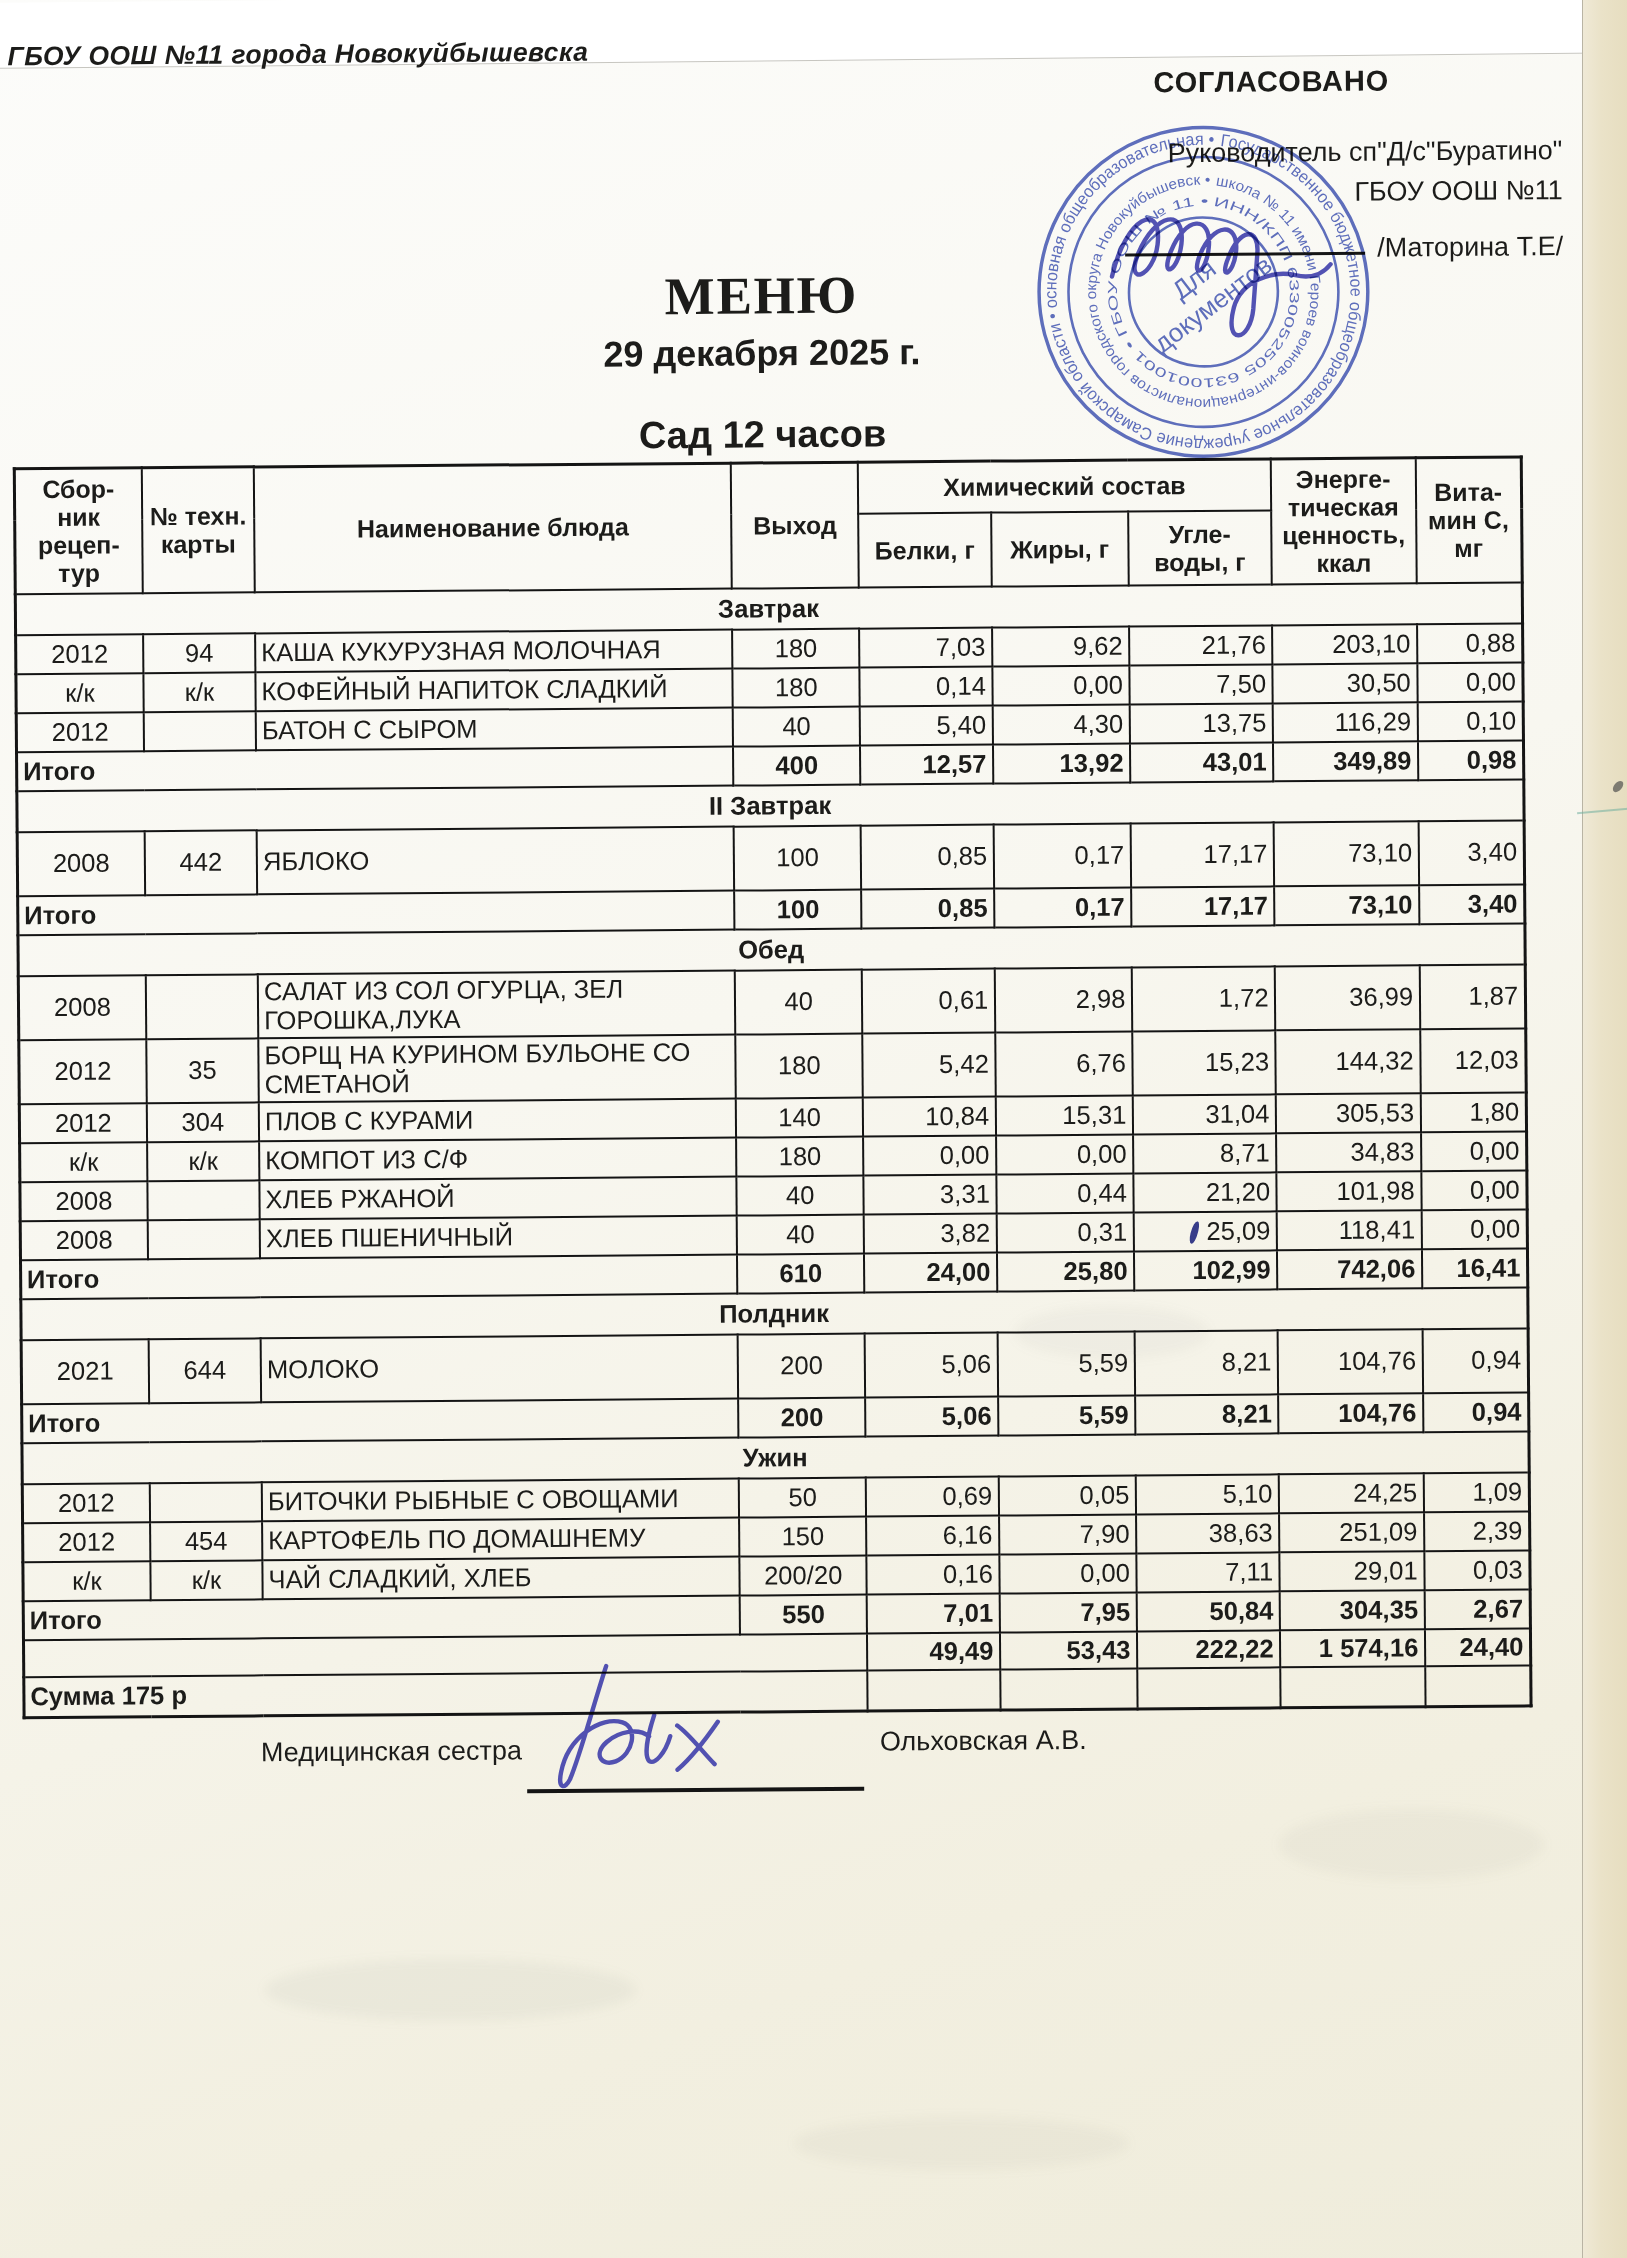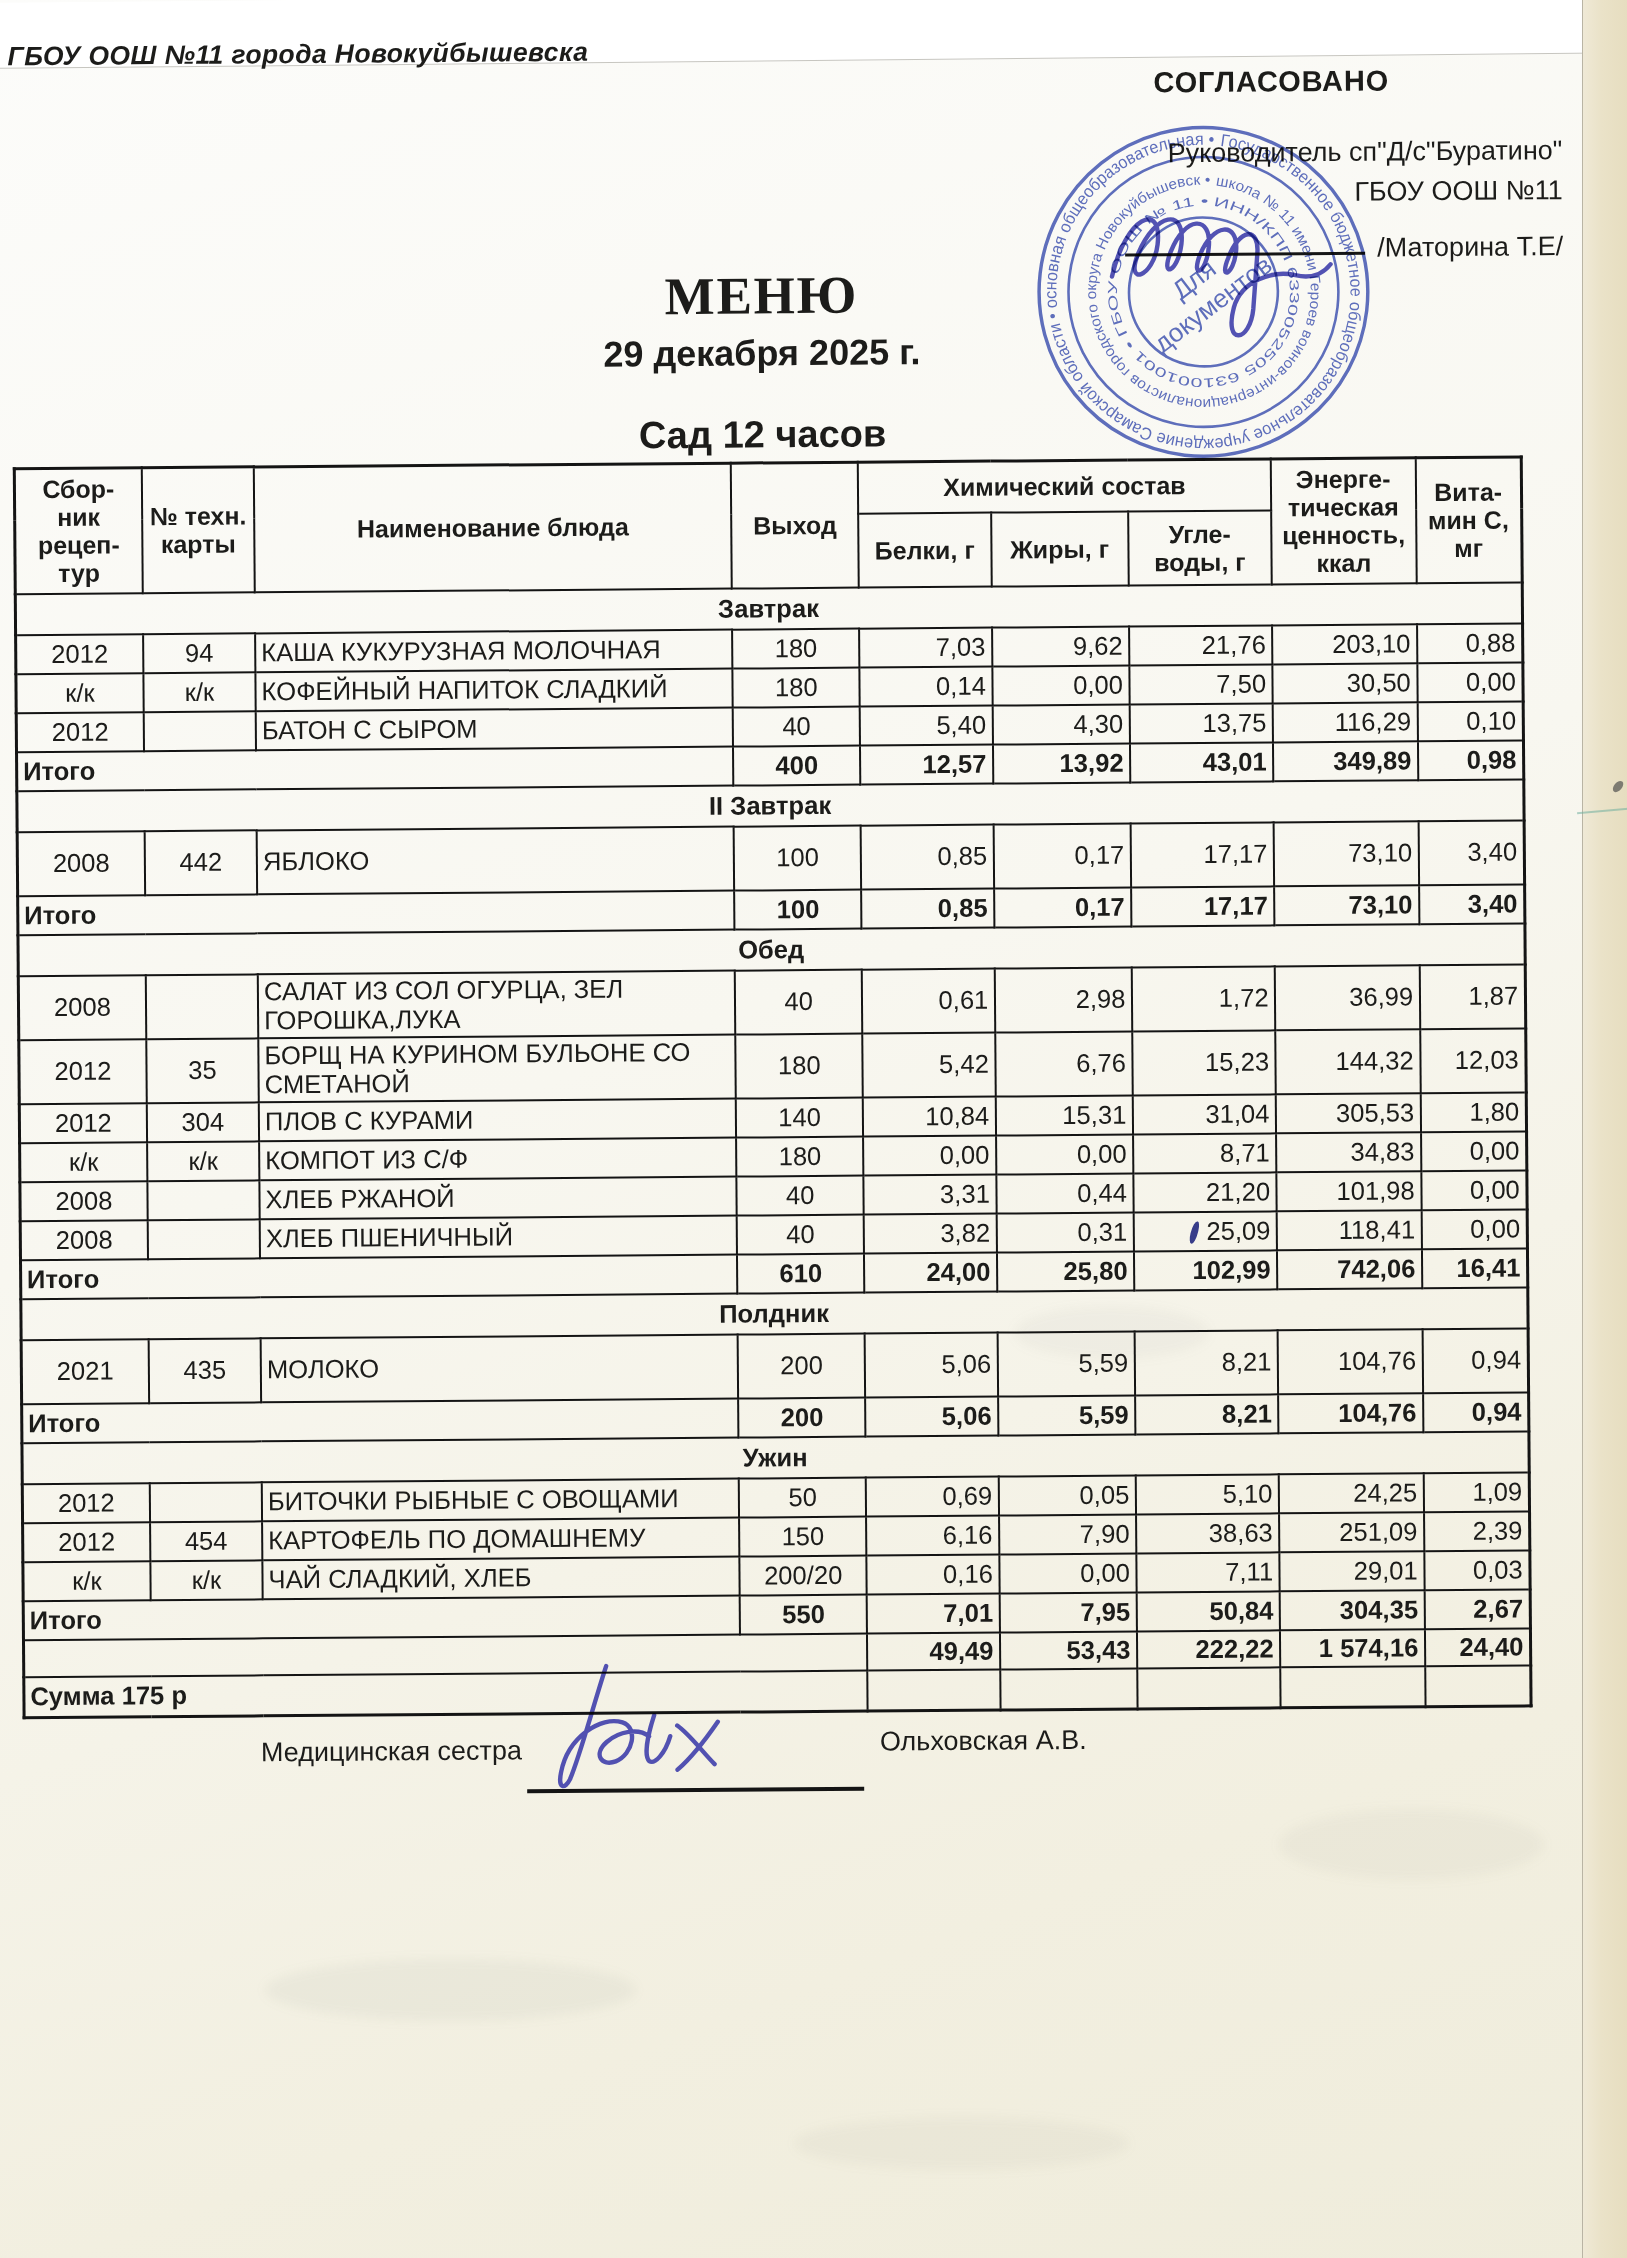--- a/index.html
+++ b/index.html
@@ -311,21 +311,21 @@
           <td class="num b">25,80</td>
           <td class="num b">102,99</td>
           <td class="num b">742,06</td>
           <td class="num b">16,41</td>
         </tr>
         <tr class="r-sec">
           <td class="sec" colspan="9">Полдник</td>
         </tr>
         <tr class="r-tall">
           <td class="c">2021</td>
-          <td class="c">435</td>
+          <td class="c">644</td>
           <td class="dish">МОЛОКО</td>
           <td class="c">200</td>
           <td class="num">5,06</td>
           <td class="num">5,59</td>
           <td class="num">8,21</td>
           <td class="num">104,76</td>
           <td class="num">0,94</td>
         </tr>
         <tr class="r-tot">
           <td class="tot-label" colspan="3">Итого</td>

